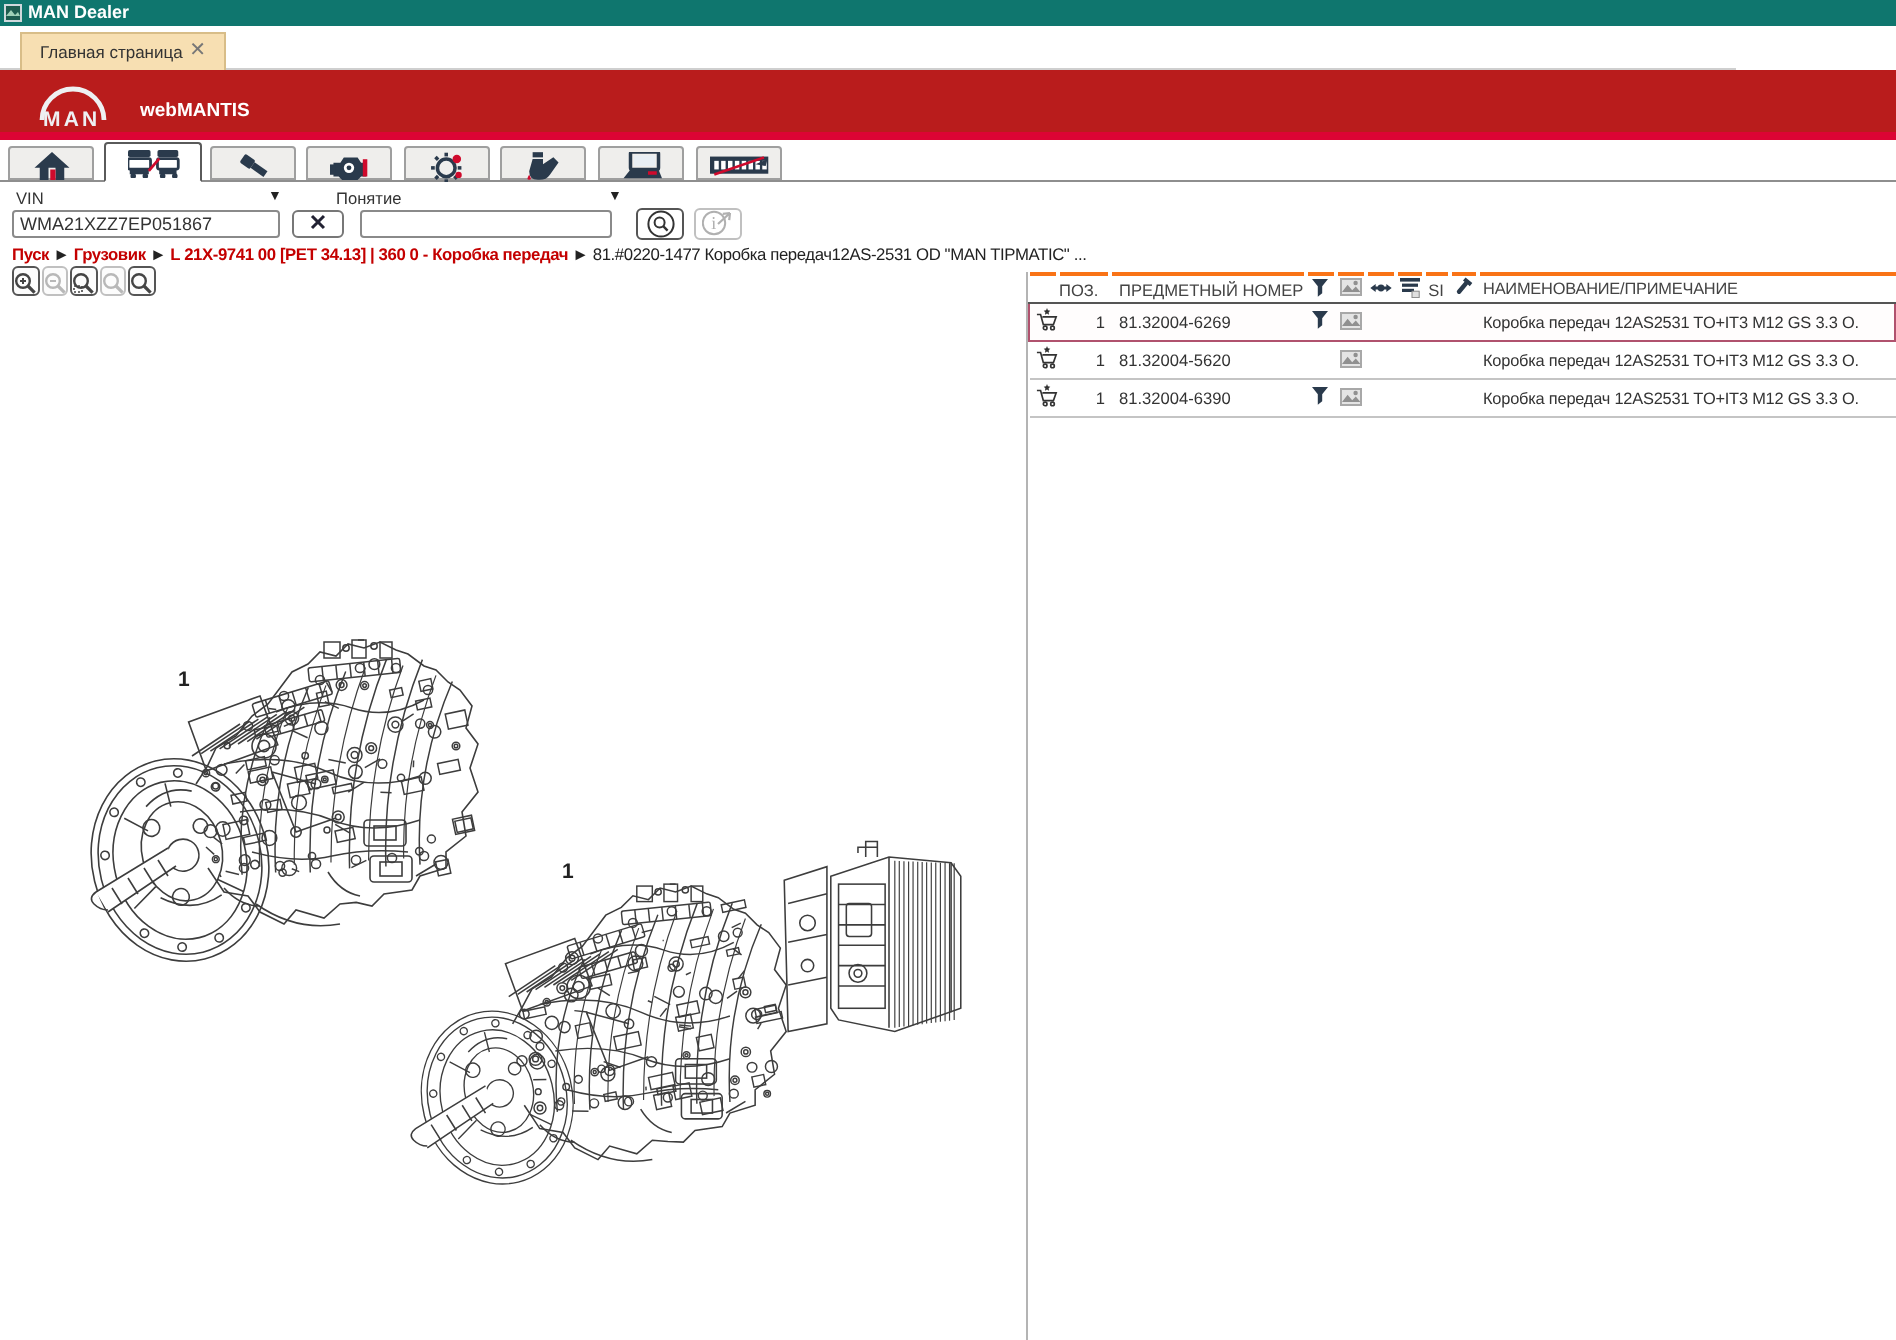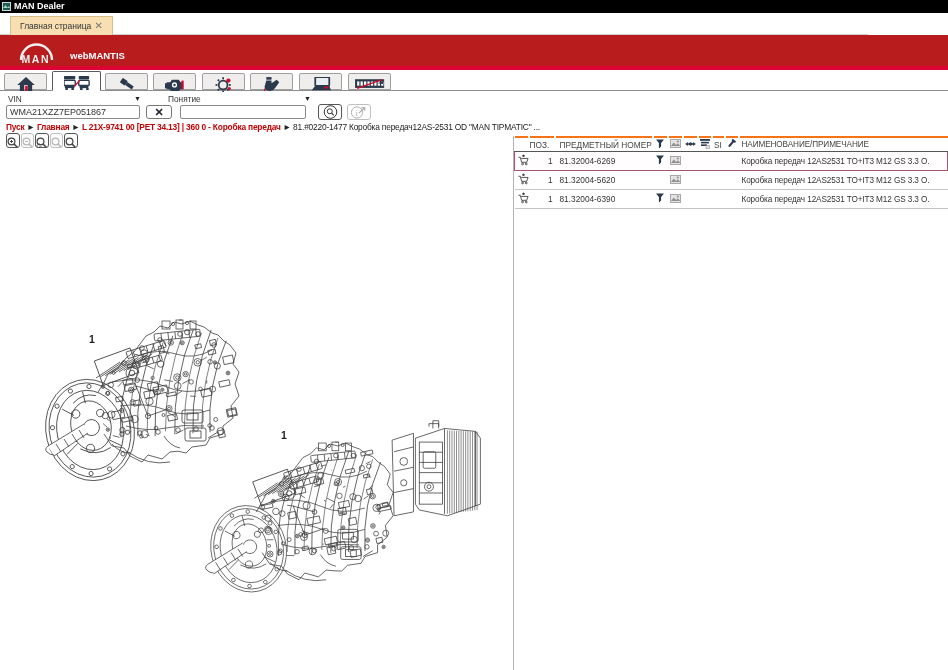--- a/index.html
+++ b/index.html
@@ -1,16 +1,16 @@
 <!DOCTYPE html>
 <html><head><meta charset="utf-8">
 <style>
 * { margin:0; padding:0; box-sizing:border-box; }
 html,body { width:948px; height:670px; background:#fff; font-family:"Liberation Sans",sans-serif; overflow:hidden; position:relative; }
-.titlebar { position:absolute; left:0; top:0; width:948px; height:13px; background:#000000; }
+.titlebar { position:absolute; left:0; top:0; width:948px; height:13px; background:#0f766e; }
 .titlebar .t { position:absolute; left:14px; top:1px; color:#fff; font-size:9px; font-weight:bold; }
 .tabstrip { position:absolute; left:0; top:13px; width:868px; height:22px; background:#fff; border-bottom:1px solid #cfcfcf; }
 .ftab { position:absolute; left:10px; top:3px; width:103px; height:19px; background:#f7dfb2; border:1px solid #d8bd88; border-bottom:none; font-size:8.5px; color:#333; line-height:18px; padding-left:9px; }
 .ftab .x { position:absolute; right:9px; top:0; color:#777; font-size:10px; }
 .masthead { position:absolute; left:0; top:35px; width:948px; height:31px; background:#b91c1c; }
 .masthead .wm { position:absolute; left:70px; top:15px; color:#fff; font-size:9.5px; font-weight:bold; }
 .redbar { position:absolute; left:0; top:66px; width:948px; height:4px; background:#dc0434; }
 .toolbar { position:absolute; left:0; top:70px; width:948px; height:21px; background:#fff; border-bottom:1px solid #8e8e8e; }
 .ttab { position:absolute; top:3px; height:17px; background:#efeeec; border:1px solid #9f9f9f; border-radius:2px 2px 0 0; text-align:center; }
 .ttab svg { vertical-align:middle; margin-top:1px; }
@@ -142,21 +142,21 @@
 <div class="btn" style="left:318px;top:104px;width:24px;height:16px;border-color:#555"><svg width="15" height="14" viewBox="0 0 15 14">
       <circle cx="7.5" cy="7" r="6.3" fill="none" stroke="#333" stroke-width="1"></circle>
       <circle cx="6.8" cy="6.3" r="2.5" fill="none" stroke="#333" stroke-width="1"></circle>
       <line x1="8.6" y1="8.1" x2="10.8" y2="10.3" stroke="#333" stroke-width="1.2"></line>
     </svg></div>
 <div class="btn" style="left:347px;top:104px;width:24px;height:16px;border-color:#c0c0c0"><svg width="16" height="13" viewBox="0 0 16 13">
       <circle cx="6" cy="6.5" r="5.6" fill="none" stroke="#b0b0b0" stroke-width="1"></circle>
       <text x="4.6" y="9.6" font-size="9" fill="#b0b0b0" font-family="Liberation Serif">i</text>
       <path d="M8,7 L14,1.5 M14,1.5 l-3.6,0.4 M14,1.5 l-0.4,3.6" stroke="#b0b0b0" stroke-width="1.1" fill="none"></path>
     </svg></div>
-<div class="crumb"><b>Пуск</b> ► <b>Главная</b> ► <b>L 21X-9741 00 [PET 34.13] | 360 0 - Коробка передач</b> ► 81.#0220-1477 Коробка передач12AS-2531 OD "MAN TIPMATIC" ...</div>
+<div class="crumb"><b>Пуск</b> ► <b>Грузовик</b> ► <b>L 21X-9741 00 [PET 34.13] | 360 0 - Коробка передач</b> ► 81.#0220-1477 Коробка передач12AS-2531 OD "MAN TIPMATIC" ...</div>
 
 <div class="zb on" style="left:6px"><svg width="11" height="11" viewBox="0 0 11 11">
       <circle cx="4.5" cy="4.5" r="3.4" fill="none" stroke="#444" stroke-width="1.2"></circle>
       <line x1="7" y1="7" x2="10.3" y2="10.3" stroke="#444" stroke-width="1.6"></line>
       <path d="M3,4.5 h3 M4.5,3 v3" stroke="#444" stroke-width="1"></path>
     </svg></div>
 <div class="zb" style="left:20.5px"><svg width="11" height="11" viewBox="0 0 11 11">
       <circle cx="4.5" cy="4.5" r="3.4" fill="none" stroke="#b8b8b8" stroke-width="1.2"></circle>
       <line x1="7" y1="7" x2="10.3" y2="10.3" stroke="#b8b8b8" stroke-width="1.6"></line>
       <path d="M3,4.5 h3" stroke="#b8b8b8" stroke-width="1"></path>

